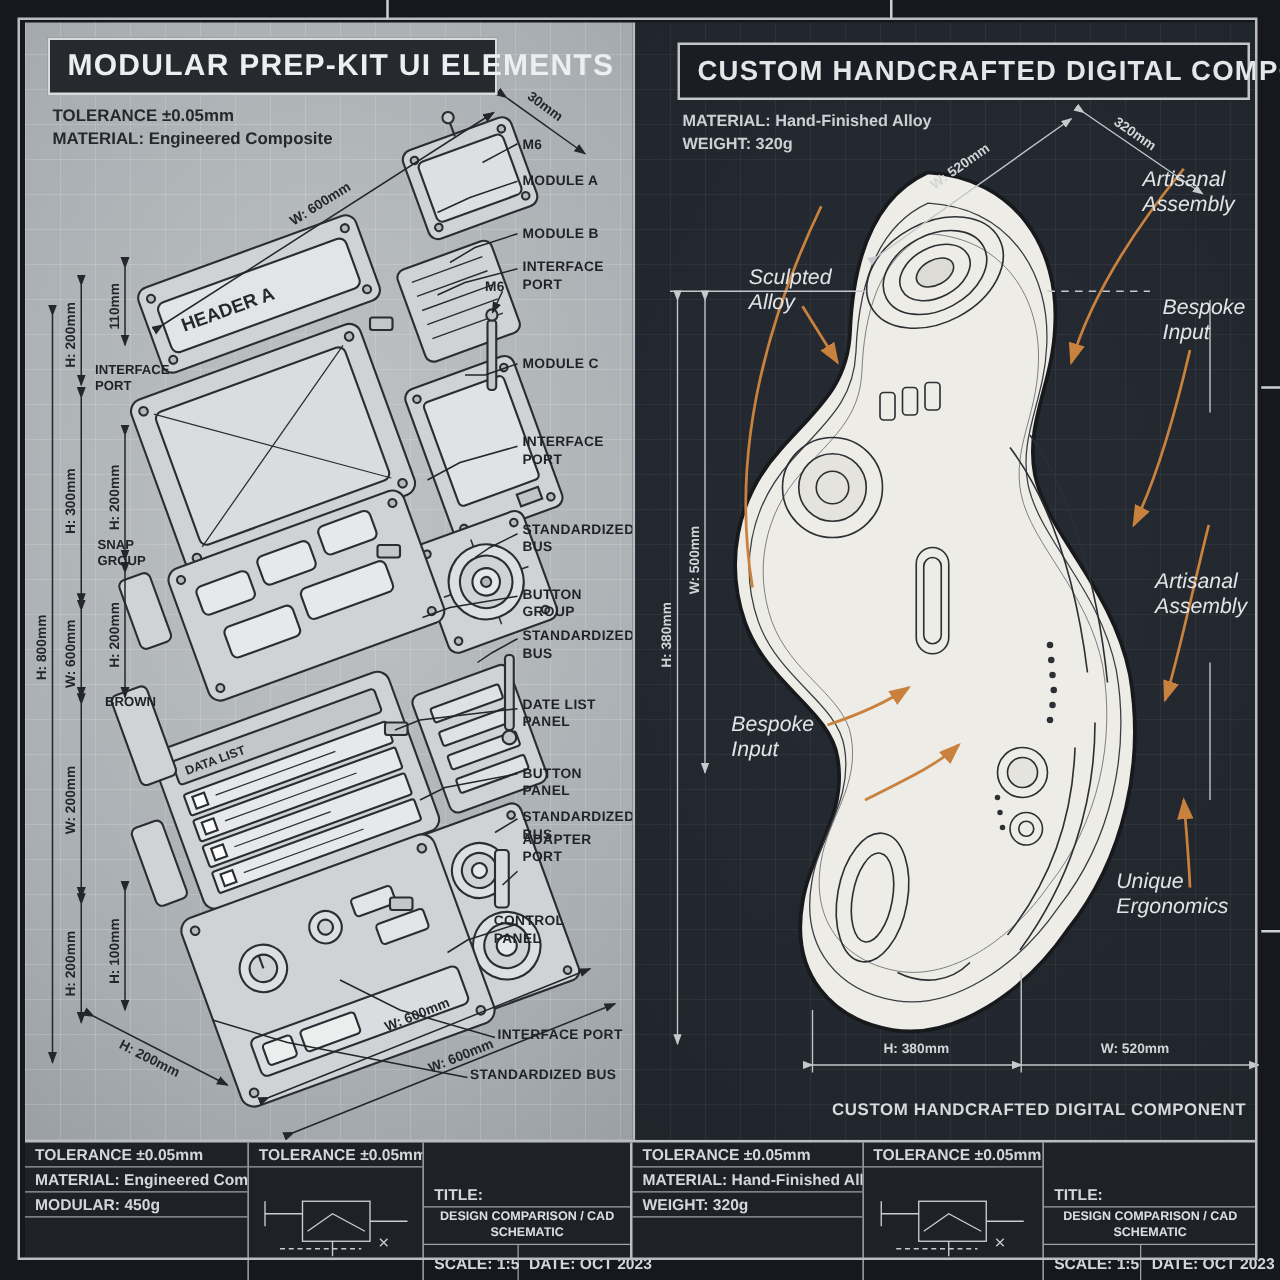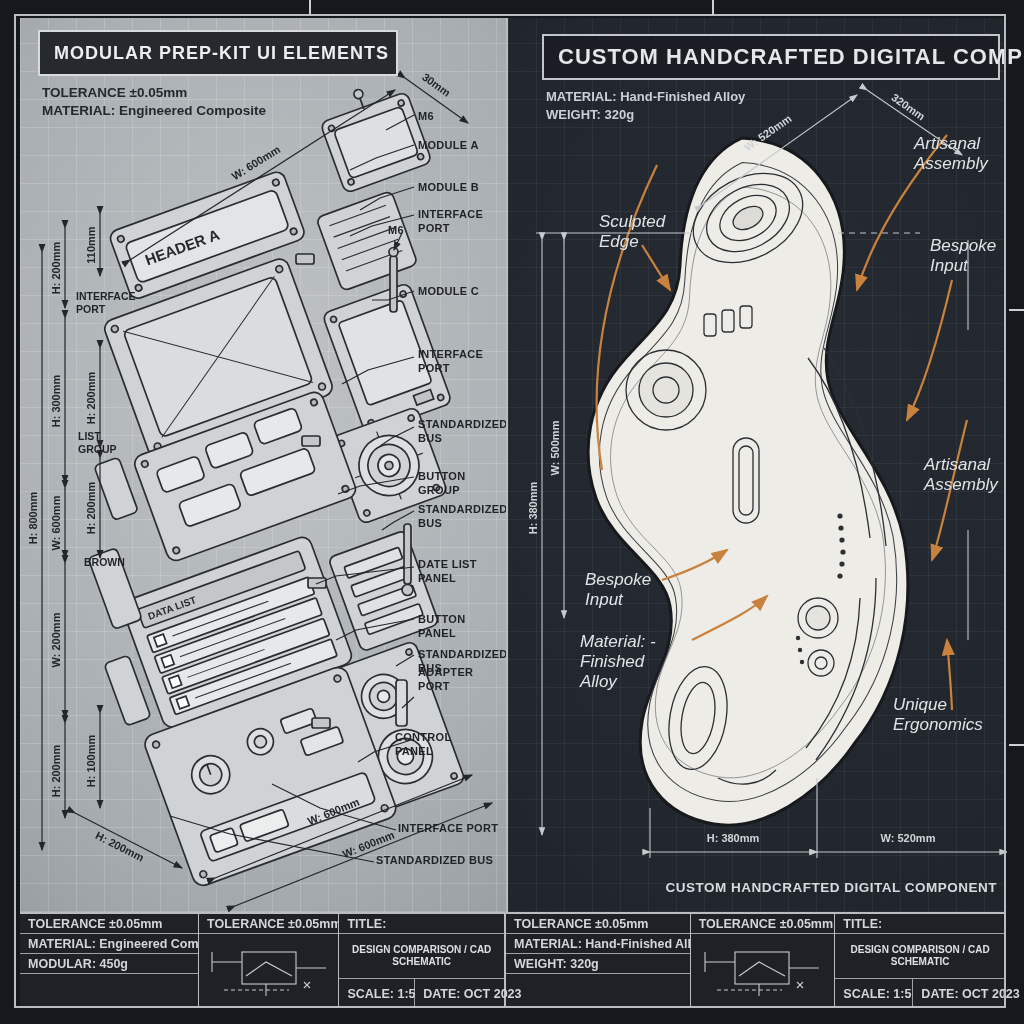--- a/index.html
+++ b/index.html
@@ -18,21 +18,21 @@
       radial-gradient(120% 95% at 50% 42%, #c0c4c6 0%, #a8adb1 55%, #878c92 100%);}
   .panel-right{left:506px;width:499px;border-left:2px solid #b9bdc1;
     background:
       repeating-linear-gradient(0deg, rgba(255,255,255,0.05) 0 1px, transparent 1px 28px),
       repeating-linear-gradient(90deg, rgba(255,255,255,0.05) 0 1px, transparent 1px 28px),
       radial-gradient(120% 100% at 50% 45%, #272c34 0%, #20242b 70%, #181b20 100%);}
 
   .titlebox{position:absolute;box-sizing:border-box;display:flex;align-items:center;padding:0 14px;
     font-weight:bold;letter-spacing:1px;white-space:nowrap;}
   .titlebox.light{left:18px;top:12px;width:360px;height:46px;background:#26292d;border:2px solid #d8dadc;
-    color:#eceeef;font-size:18px;}
+    color:#eceeef;font-size:24px;}
   .titlebox.dark{left:34px;top:16px;width:458px;height:46px;background:#1a1d23;border:2px solid #c2c6ca;
     color:#e4e6e8;font-size:22px;}
   .meta-left{position:absolute;left:22px;top:66px;color:#26292c;font-size:13.5px;font-weight:bold;line-height:18px;}
   .meta-right{position:absolute;left:38px;top:70px;color:#ccd0d4;font-size:13px;font-weight:bold;line-height:18px;}
 
   .lbl{position:absolute;color:#1f2226;font-size:11px;font-weight:bold;letter-spacing:.3px;line-height:1.25;width:86px;}
   .sidenote{position:absolute;color:#1f2226;font-size:10.5px;font-weight:bold;line-height:1.2;}
 
   .anno{position:absolute;color:#e1e4e6;font-style:italic;font-size:17px;line-height:1.18;width:96px;}
   .caption-right{position:absolute;right:8px;top:862px;color:#d8dbde;font-size:13.5px;font-weight:bold;letter-spacing:.5px;}
@@ -41,21 +41,21 @@
   svg text{font-family:"Liberation Sans",sans-serif;}
   .dimt{fill:#23262a;font-size:11px;font-weight:bold;}
   .dimtl{fill:#d2d5d8;font-size:11px;font-weight:bold;}
 
   
   .tstrip{position:absolute;left:20px;top:912px;width:985px;height:96px;display:flex;z-index:30;
     background:#1e2126;border-top:2px solid #b9bdc1;box-sizing:border-box;}
   .tblock{display:grid;grid-template-columns:37% 29% 34%;height:100%;box-sizing:border-box;border-right:2px solid #b9bdc1;}
   .tblock:last-child{border-right:none;}
   .tb-col{border-right:1.5px solid #b9bdc1;box-sizing:border-box;display:flex;flex-direction:column;}
-  .tb-col:last-child{border-right:none;}
+  .tb-col:last-child{border-right:none;margin-top:32px;}
   .tb-row{border-bottom:1.5px solid #9ea2a6;padding:3px 8px 2px 8px;font-size:12.5px;font-weight:bold;color:#d4d7da;white-space:nowrap;overflow:hidden;}
   .tb-row:last-child{border-bottom:none;}
   .tb-title-main{flex:1;display:flex;align-items:center;justify-content:center;text-align:center;
     font-size:10px;font-weight:bold;color:#dde0e2;line-height:1.25;padding:2px 6px;border-bottom:1.5px solid #9ea2a6;}
   .tb-bottom{display:grid;grid-template-columns:46% 54%;height:29px;}
   .tb-bottom div{display:flex;align-items:center;padding:0 8px;font-size:12.5px;font-weight:bold;color:#d4d7da;white-space:nowrap;}
   .tb-bottom div:first-child{border-right:1.5px solid #9ea2a6;}
   .tb-draw{flex:1;display:flex;align-items:center;justify-content:center;}
 </style>
 </head>
@@ -310,21 +310,21 @@
     <div class="lbl" style="left:398px;top:485px">STANDARDIZED BUS</div>
     <div class="lbl" style="left:398px;top:540px;width:64px">DATE LIST PANEL</div>
     <div class="lbl" style="left:398px;top:595px">BUTTON PANEL</div>
     <div class="lbl" style="left:398px;top:630px">STANDARDIZED BUS</div>
     <div class="lbl" style="left:398px;top:648px;width:60px">ADAPTER PORT</div>
     <div class="lbl" style="left:375px;top:713px;width:64px">CONTROL PANEL</div>
     <div class="lbl" style="left:378px;top:804px;width:110px">INTERFACE PORT</div>
     <div class="lbl" style="left:356px;top:836px;width:130px">STANDARDIZED BUS</div>
 
     <div class="sidenote" style="left:56px;top:272px;width:66px">INTERFACE PORT</div>
-    <div class="sidenote" style="left:58px;top:412px;width:48px">LIST GROUP</div>
+    <div class="sidenote" style="left:58px;top:412px;width:48px">SNAP GROUP</div>
     <div class="sidenote" style="left:64px;top:538px">BROWN</div>
   </div>
 
   <div class="panel panel-right">
 
     <svg width="499" height="894" viewBox="0 0 499 894">
       <defs>
         <marker id="al" markerWidth="9" markerHeight="8" refX="7" refY="3" orient="auto">
             <path d="M0,0 L8,3 L0,6 z" fill="#c6cacd"></path>
           </marker>
@@ -410,26 +410,25 @@
     </svg>
 
     <div class="titlebox dark">
       <span>CUSTOM HANDCRAFTED DIGITAL COMPONENT</span>
     </div>
     <div class="meta-right">
       <div>MATERIAL: Hand-Finished Alloy</div>
       <div>WEIGHT: 320g</div>
     </div>
 
-    <div class="anno" style="left:91px;top:194px">Sculpted Edge</div>
+    <div class="anno" style="left:91px;top:194px">Sculpted Alloy</div>
     <div class="anno" style="left:406px;top:116px">Artisanal Assembly</div>
     <div class="anno" style="left:422px;top:218px;width:80px">Bespoke Input</div>
     <div class="anno" style="left:416px;top:437px;width:86px">Artisanal Assembly</div>
     <div class="anno" style="left:77px;top:552px;width:80px">Bespoke Input</div>
-    <div class="anno" style="left:72px;top:614px;width:84px">Material: -Finished Alloy</div>
     <div class="anno" style="left:385px;top:677px;width:100px">Unique Ergonomics</div>
 
     <div class="caption-right">CUSTOM HANDCRAFTED DIGITAL COMPONENT</div>
   </div>
 
   <div class="tstrip">
 
     <div class="tblock" style="width:486px">
       <div class="tb-col">
         <div class="tb-row">TOLERANCE ±0.05mm</div>

